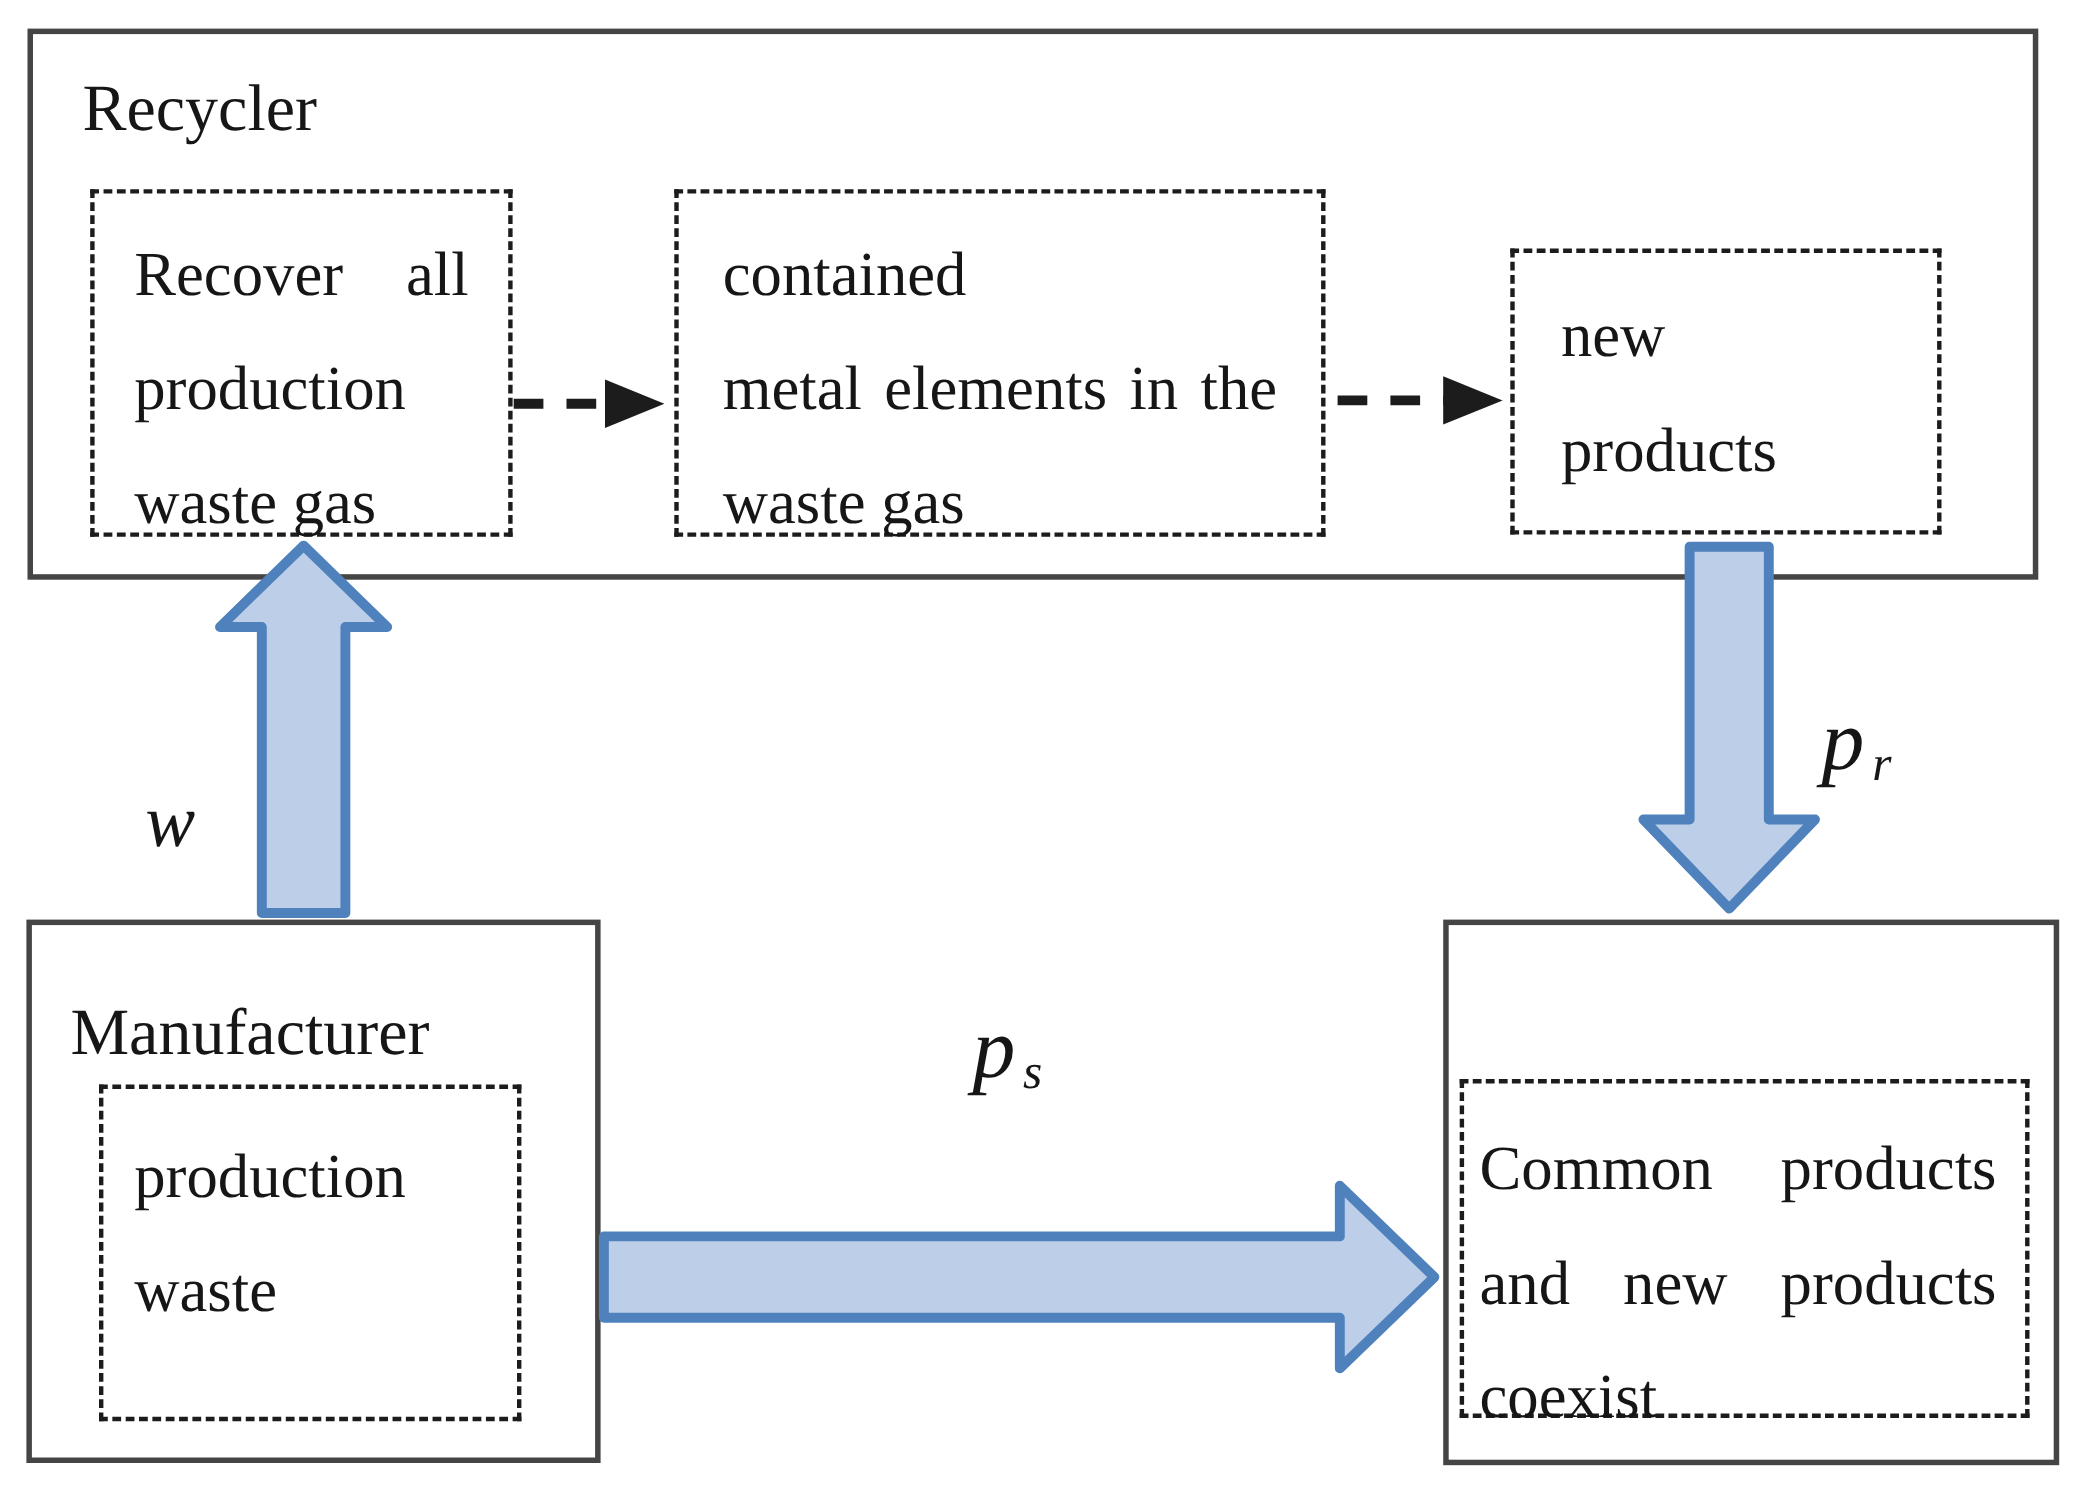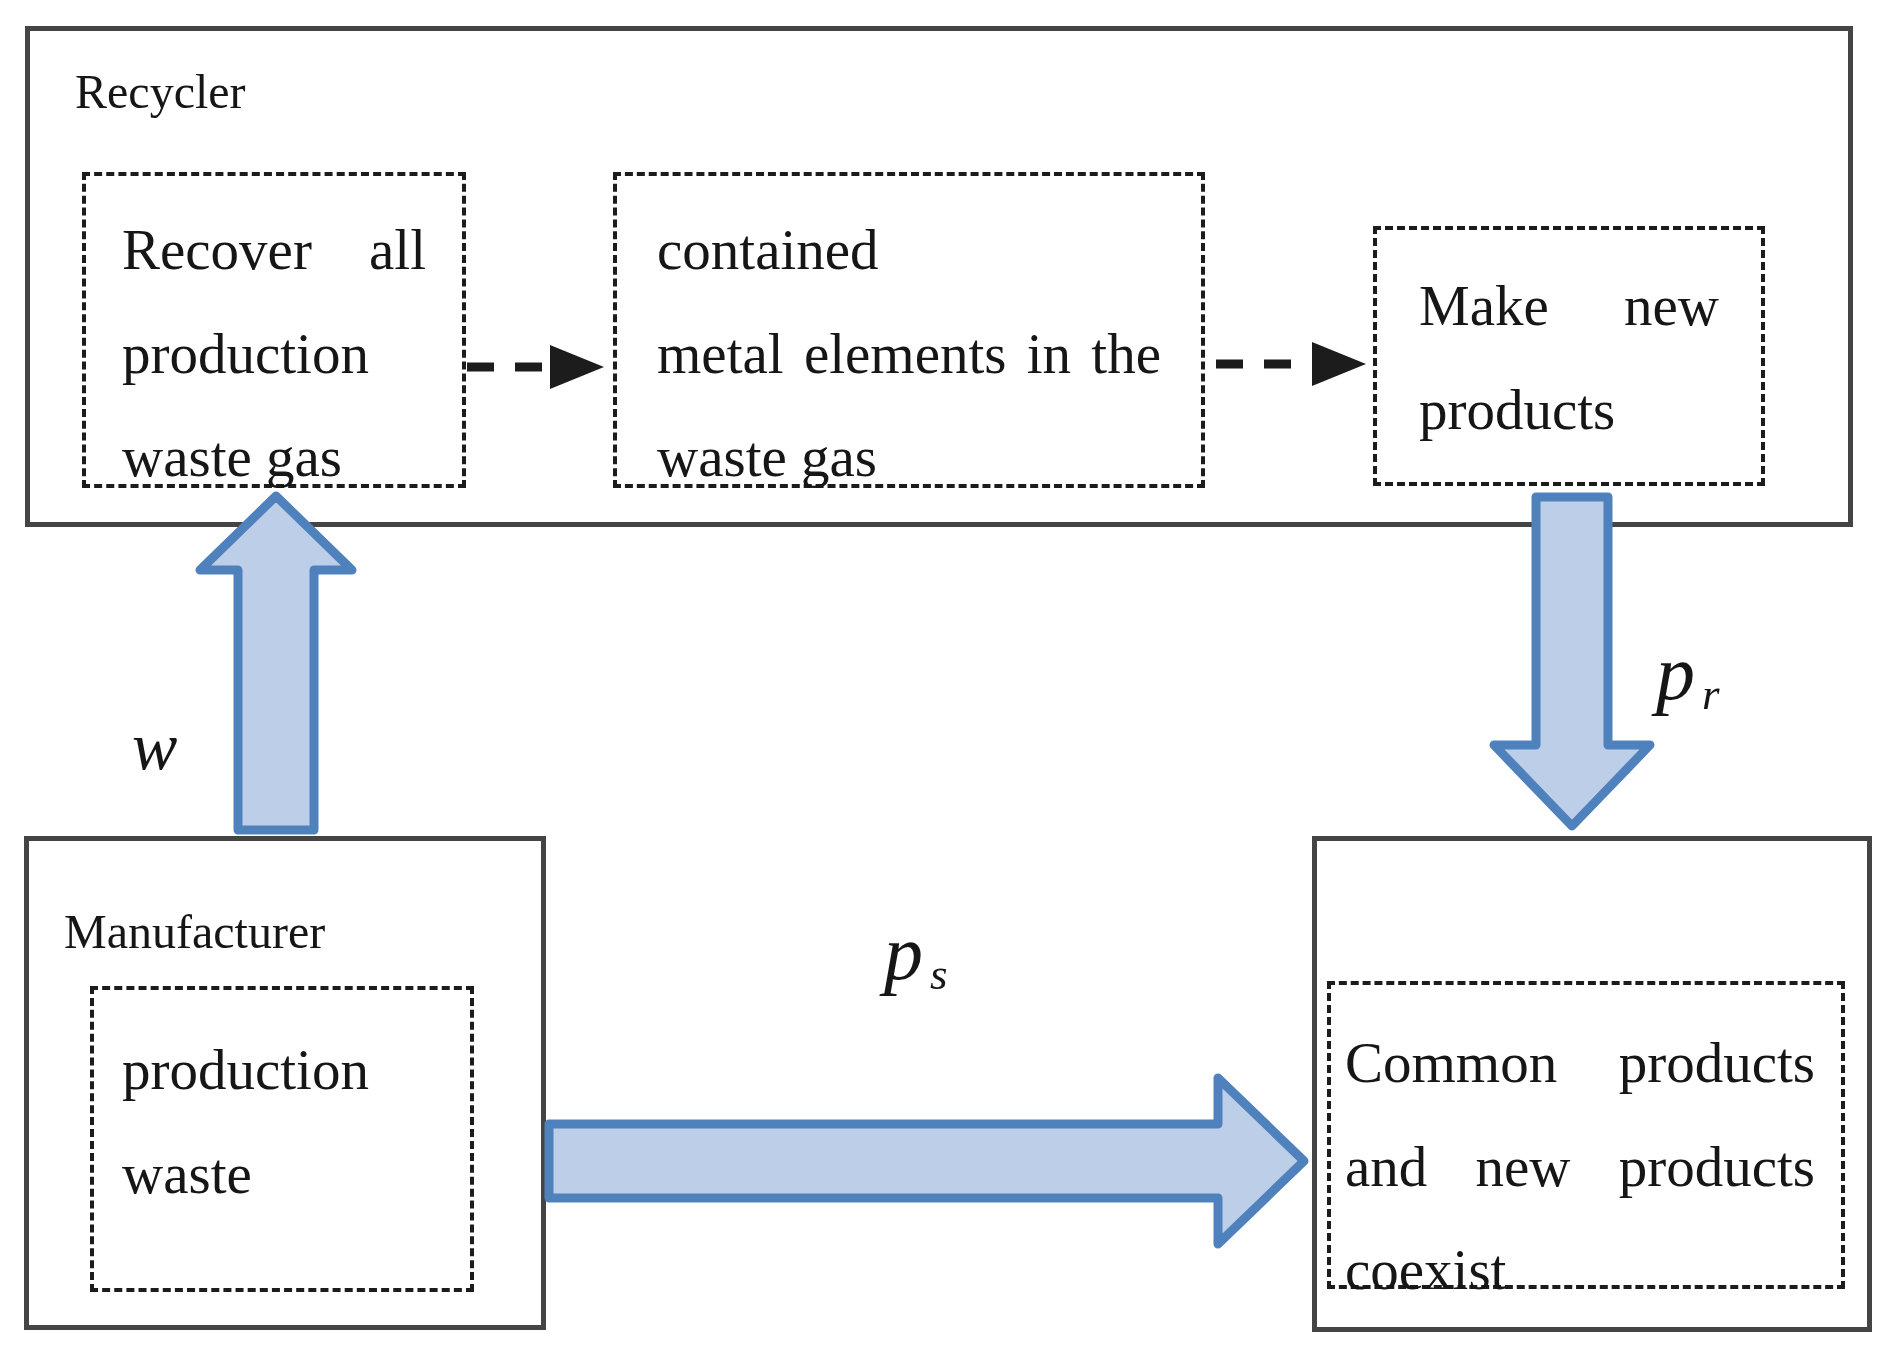--- a/index.html
+++ b/index.html
@@ -10,21 +10,21 @@
     --text-color:#161616;
   }
   html,body{margin:0;padding:0;background:#ffffff;}
   .canvas{
     position:relative;width:1892px;height:1356px;background:#ffffff;
     font-family:"Liberation Serif","DejaVu Serif",serif;color:var(--text-color);
     overflow:hidden;
   }
   .solidbox{position:absolute;border:5px solid var(--box-border);background:#fff;box-sizing:border-box;}
   .dashedbox{position:absolute;border:4px dashed var(--dash-color);background:#fff;box-sizing:border-box;}
-  .title{position:absolute;font-size:48px;line-height:1;white-space:nowrap;}
+  .title{position:absolute;font-size:60px;line-height:1;white-space:nowrap;}
   .steptext{font-size:57px;}
   .bline{line-height:1.82;white-space:nowrap;}
   .bline.just{display:flex;justify-content:space-between;}
   .u{border-bottom:3px solid #4a4a4a;padding-bottom:1px;}
   .overlay{position:absolute;left:0;top:0;z-index:5;pointer-events:none;}
   .blk{fill:var(--arrow-fill);stroke:var(--arrow-stroke);stroke-width:9;stroke-linejoin:round;}
   .dline{stroke:var(--dash-color);stroke-width:9;fill:none;}
   .dhead{fill:var(--dash-color);stroke:none;}
   .flabel{position:absolute;z-index:6;font-style:italic;white-space:nowrap;}
   .wlab{font-size:68px;line-height:1;}
@@ -62,21 +62,20 @@
           <span>in</span>
           <span>the</span>
         </div>
         <div class="bline"><span>waste</span> <span>gas</span></div>
       </div>
   </div>
 
   <div class="dashedbox" style="left:1373px;top:226px;width:392px;height:260px;">
     <div class="steptext pad" style="left:0;top:0;width:100%;height:100%;padding:24px 42px 0 42px;">
         <div class="bline just">
-          <span>Make</span>
           <span>new</span>
         </div>
         <div class="bline"><span>products</span></div>
       </div>
   </div>
 
   <div class="solidbox" style="left:24px;top:836px;width:522px;height:494px;"></div>
   <div class="title" style="left:64px;top:908px;">Manufacturer</div>
   <div class="dashedbox" style="left:90px;top:986px;width:384px;height:306px;">
     <div class="steptext pad" style="left:0;top:0;width:100%;height:100%;padding:28px 28px 0 28px;">

